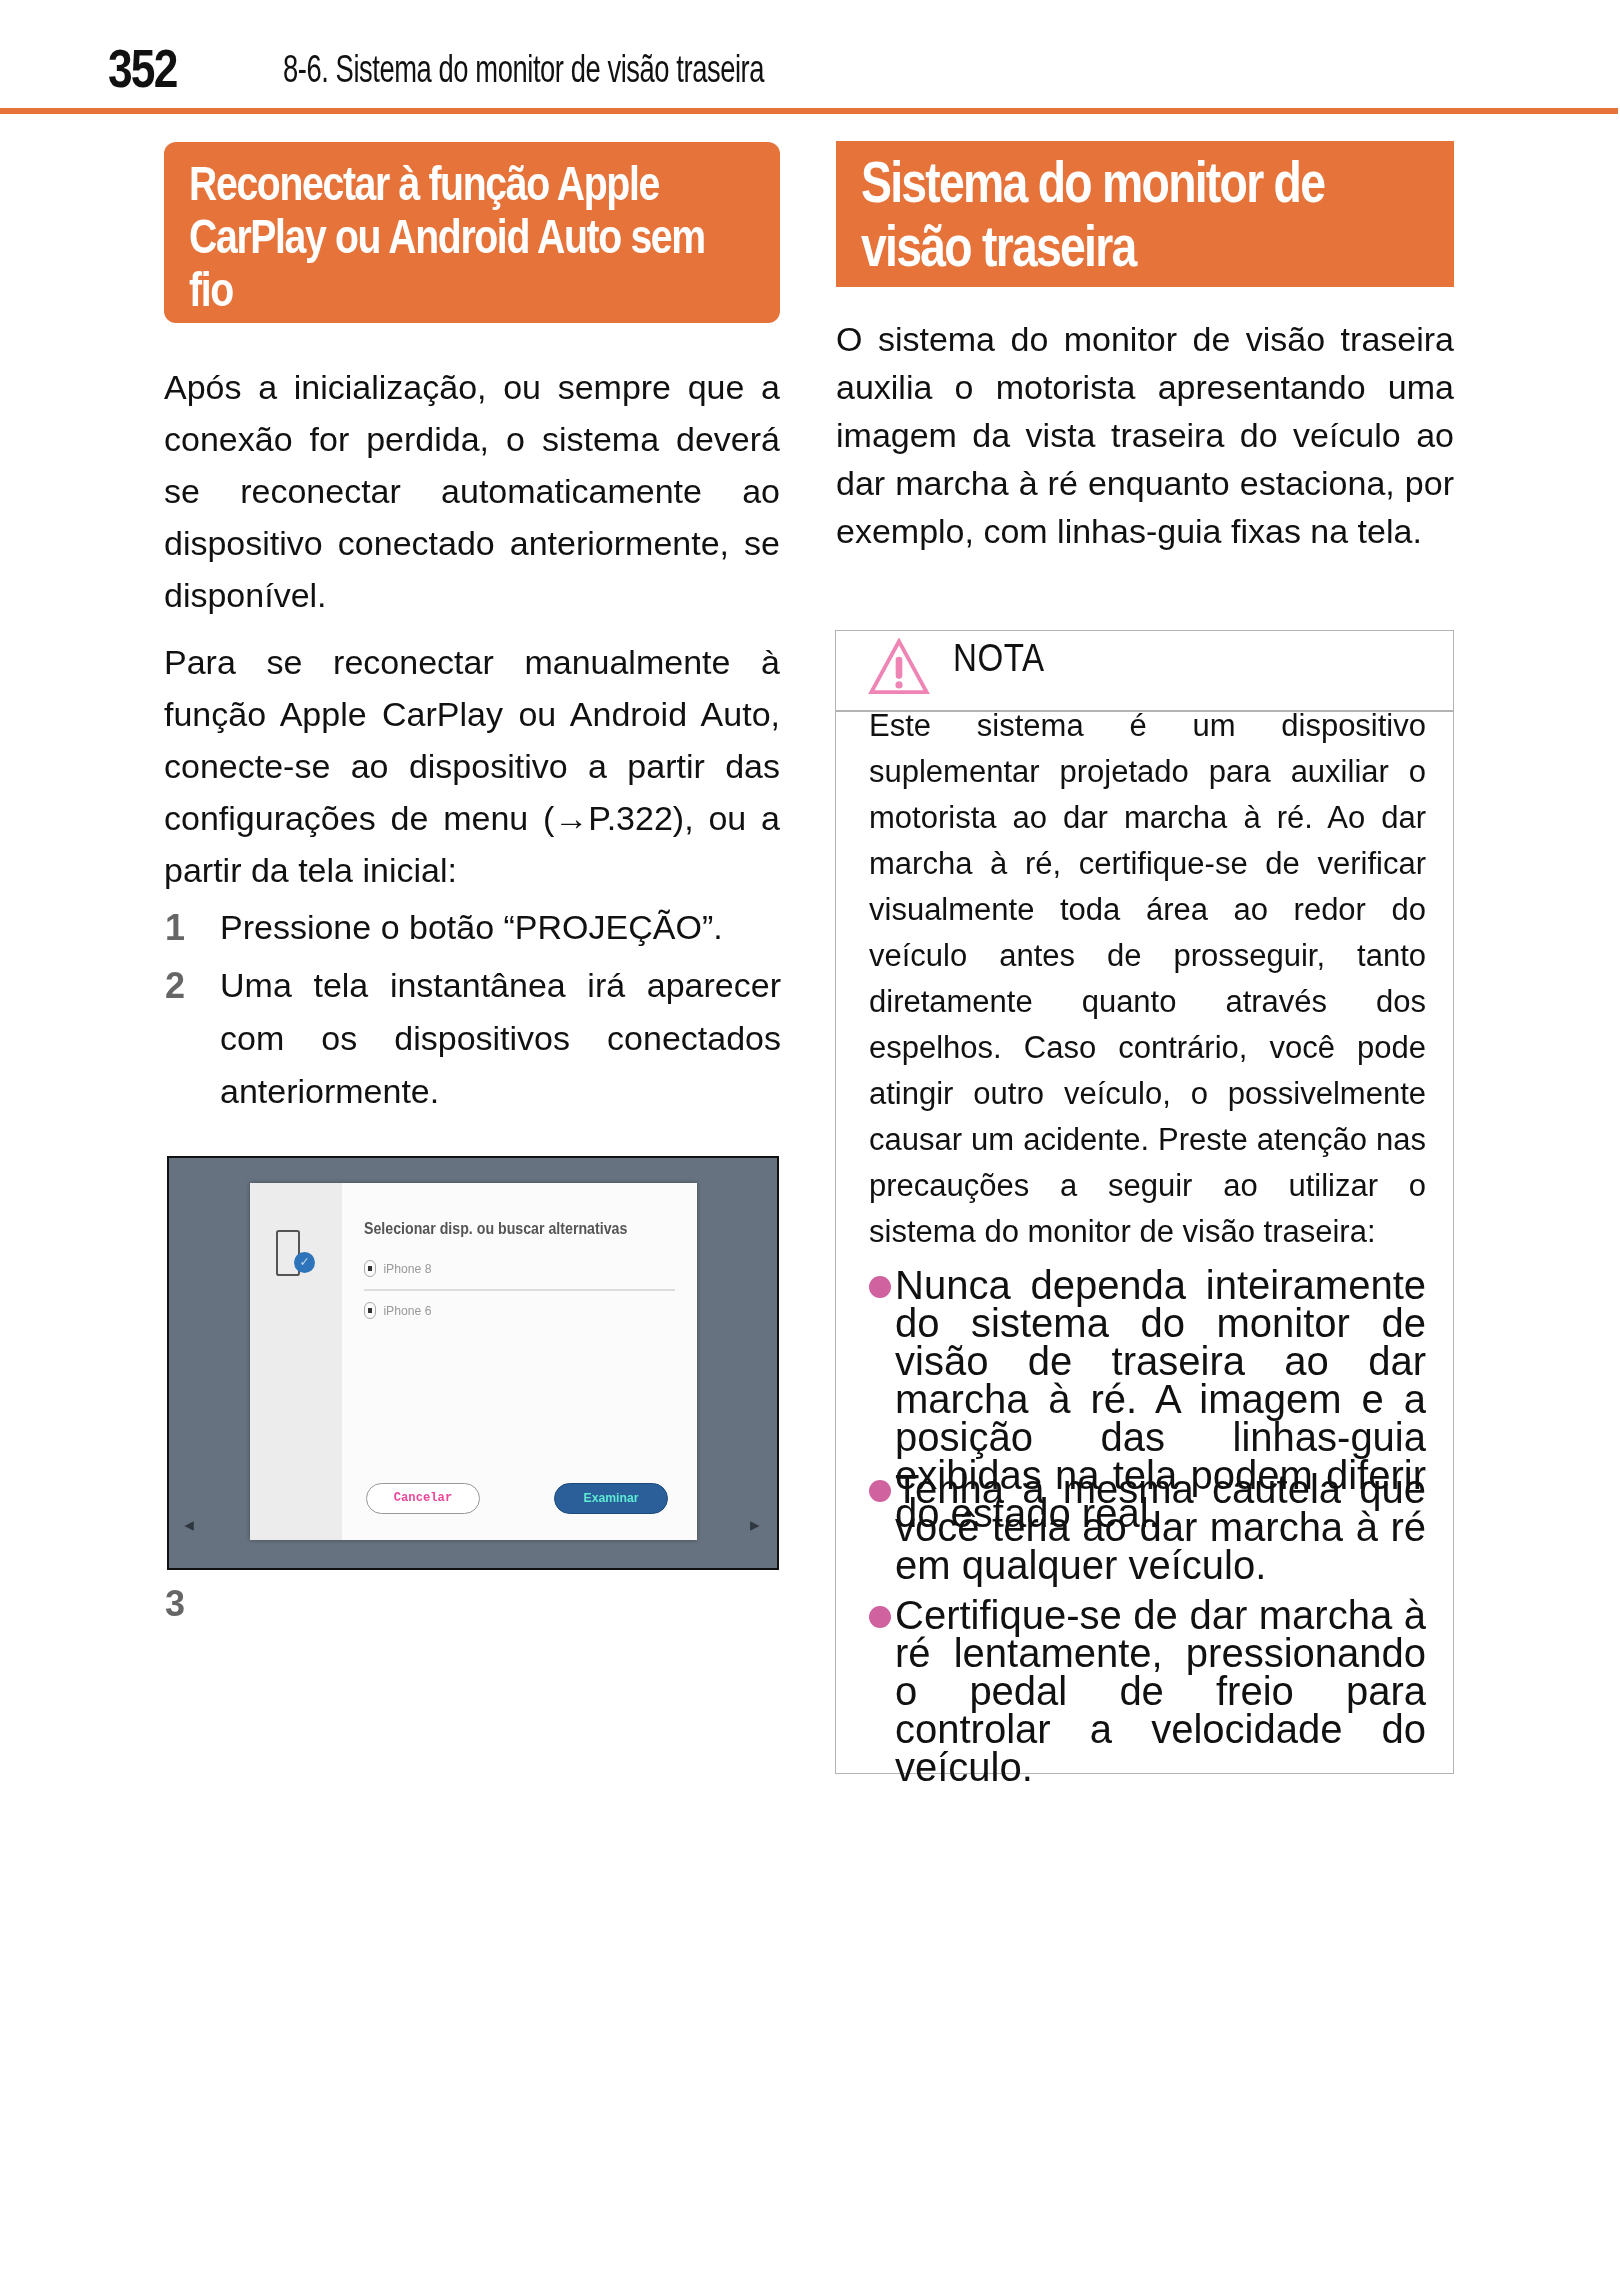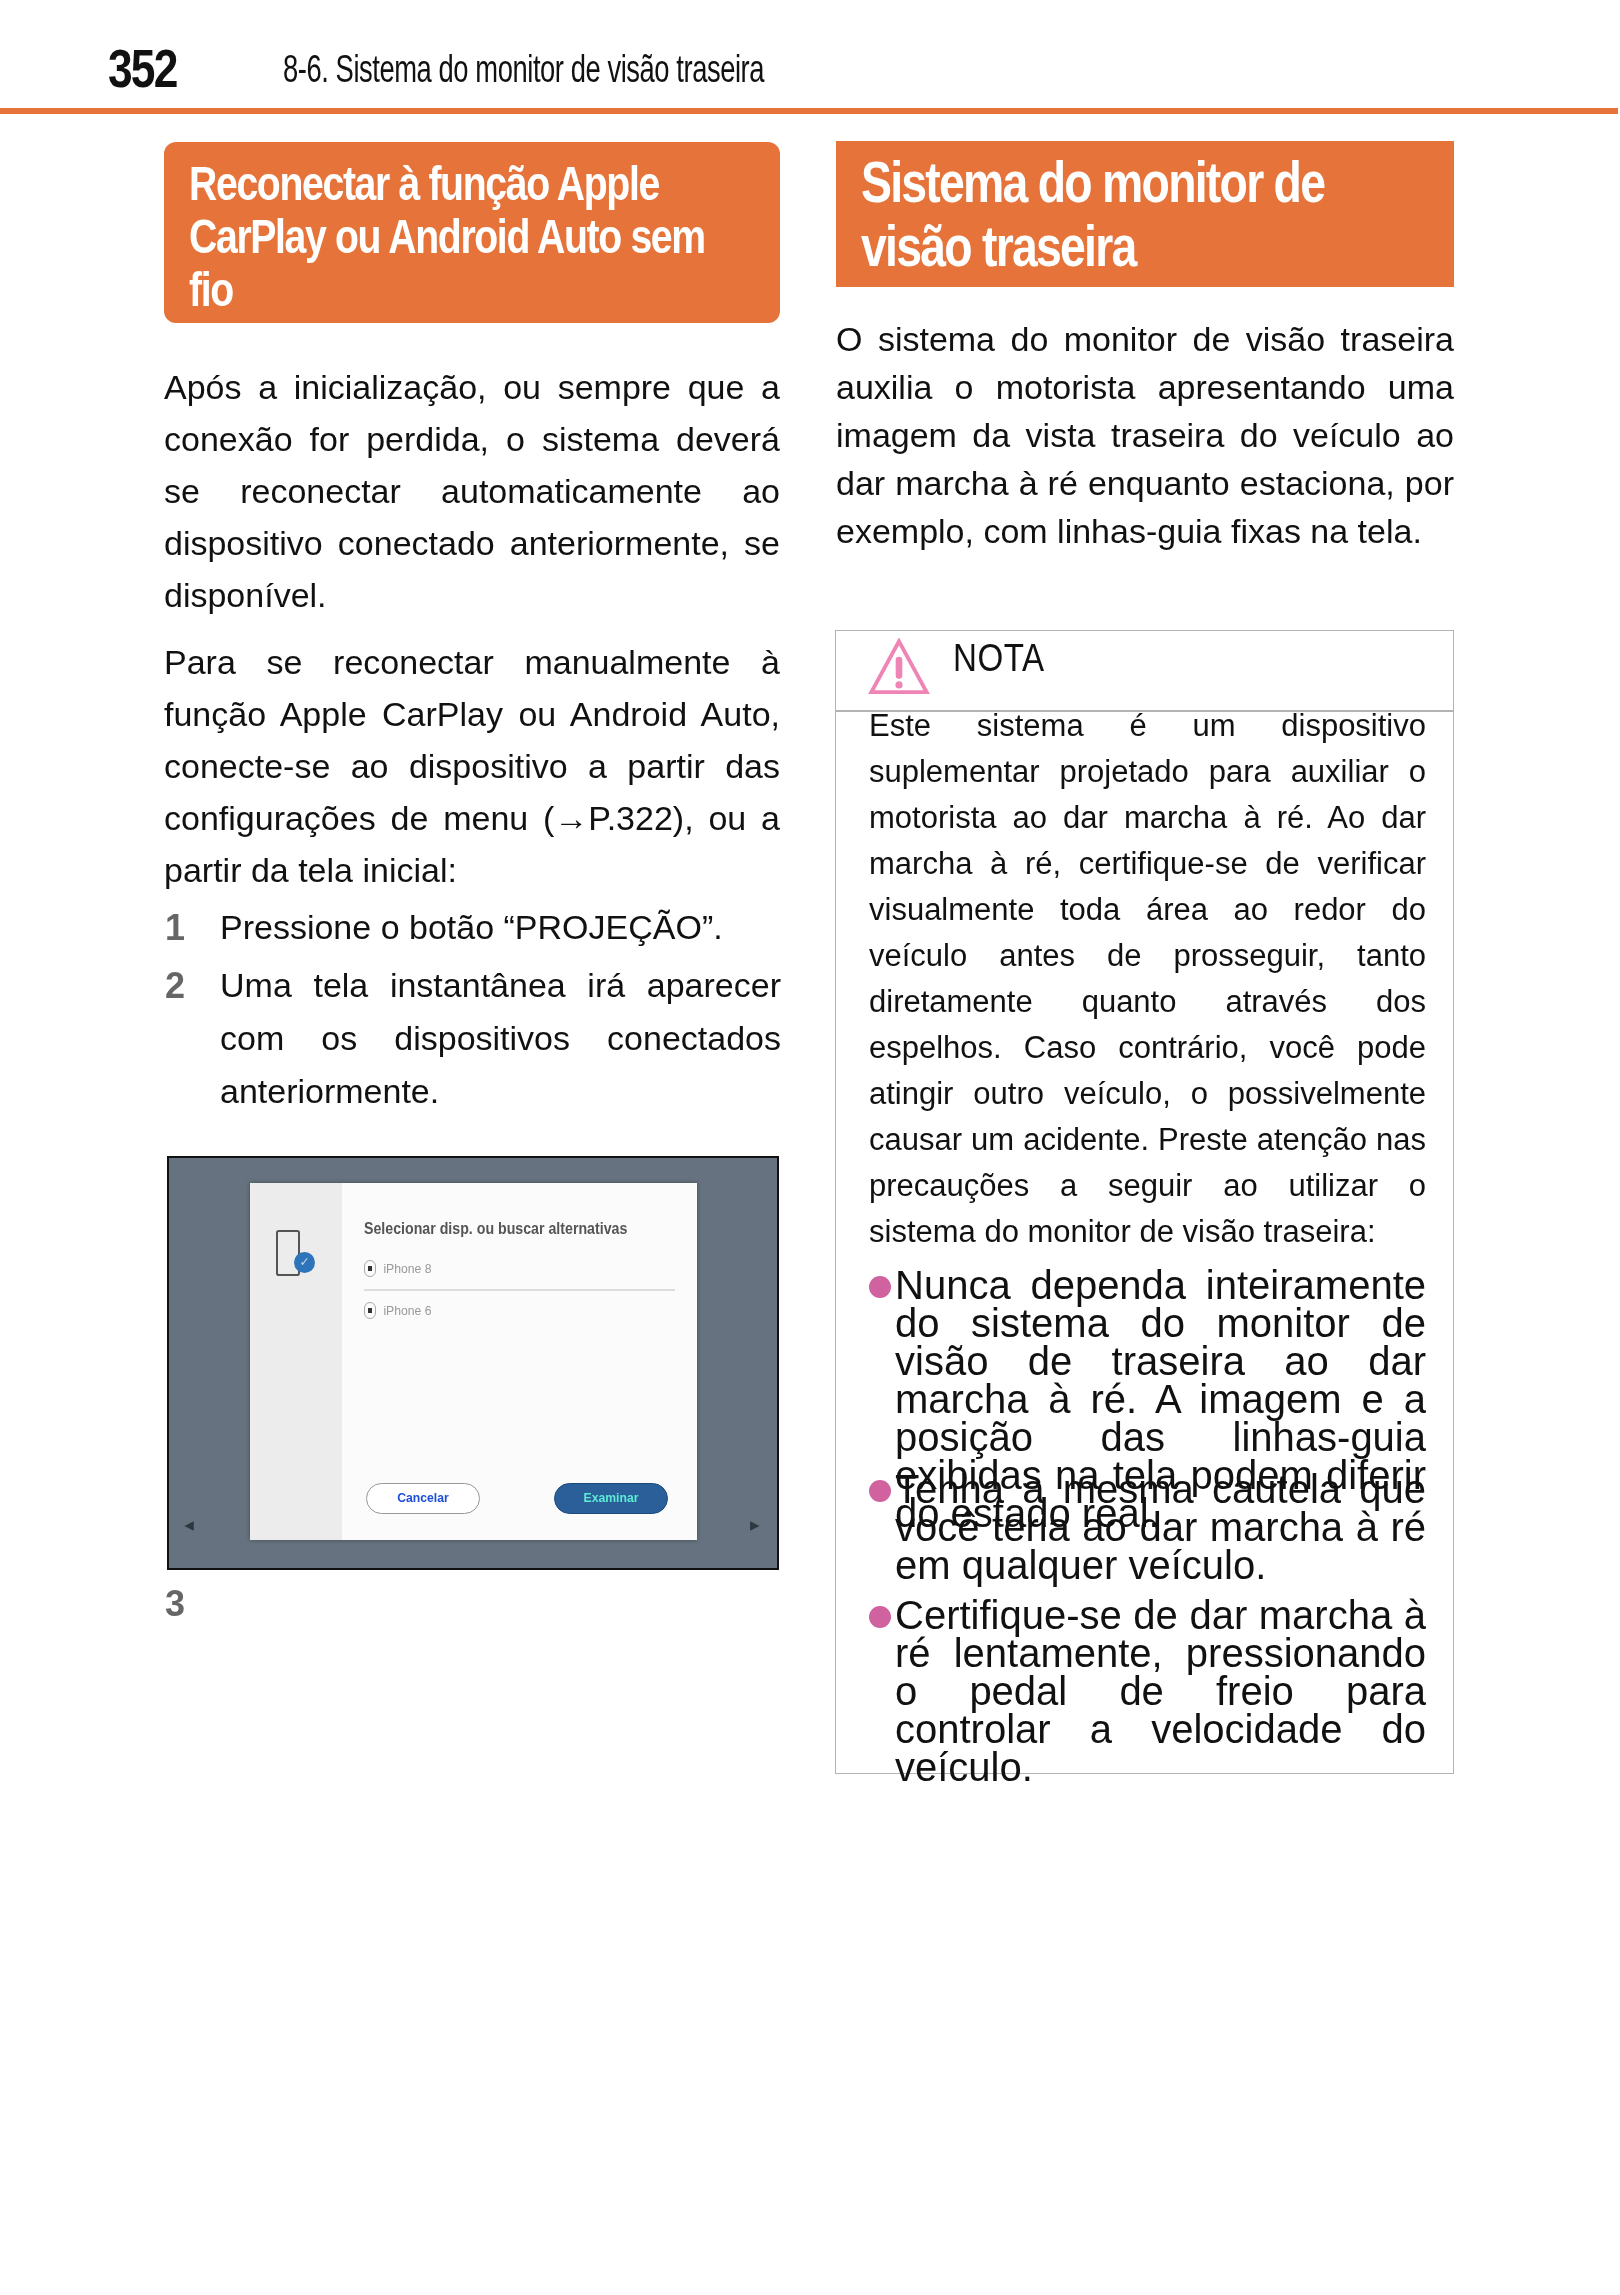--- a/index.html
+++ b/index.html
@@ -34,21 +34,21 @@
   #dialog-side{left:0;top:0;width:92px;height:357px;background:#ececec;}
   #phone-icon{left:25.6px;top:47px;width:24.4px;height:46px;border:2.8px solid #555;border-radius:2.8px;box-sizing:border-box;}
   #phone-badge{left:44px;top:69px;width:21px;height:21px;border-radius:50%;background:#2D74BB;color:#cde;font-size:12.2px;text-align:center;line-height:21px;}
   #dialog-title{left:114px;top:36px;font-size:16.7px;font-weight:bold;color:#555;white-space:nowrap;transform:scaleX(0.85);transform-origin:left top;}
   .dev-item{left:114px;width:311px;height:33px;font-size:12.2px;color:#999;}
   .dev-item .radio{position:absolute;left:0;top:8.3px;width:12.2px;height:16.7px;border:1.1px solid #aaa;border-radius:6.7px;box-sizing:border-box;}
   .dev-item .radio::after{content:"";position:absolute;left:3.3px;top:5px;width:3.3px;height:4.4px;background:#333;}
   .dev-item .lbl{position:absolute;left:19.4px;top:10px;}
   .dev-sep{left:114px;width:311px;height:1.7px;background:#ddd;}
   .dlg-btn{height:31px;border-radius:16.7px;box-sizing:border-box;font-size:12.2px;font-weight:bold;text-align:center;line-height:29px;}
-  #cancel-btn{left:116px;top:300px;width:114px;border:1.7px solid #999;color:#1d4ed8;background:#fff;}
+  #cancel-btn{left:116px;top:300px;width:114px;border:1.7px solid #999;color:#ec4899;background:#fff;font-family:Liberation Mono, monospace;}
   #examine-btn{left:304px;top:300px;width:114px;background:#2A5F9A;color:#5eead4;border:1.1px solid #1d4a7c;}
   .nav-arrow{width:15.6px;height:22px;color:#2f3740;font-size:19px;line-height:22px;text-align:center;}
 </style>
 </head>
 <body>
 
 <div id="page-number" class="abs">352</div>
 <div id="running-title" class="abs">8-6. Sistema do monitor de visão traseira</div>
 <div id="header-rule" class="abs"></div>
 

